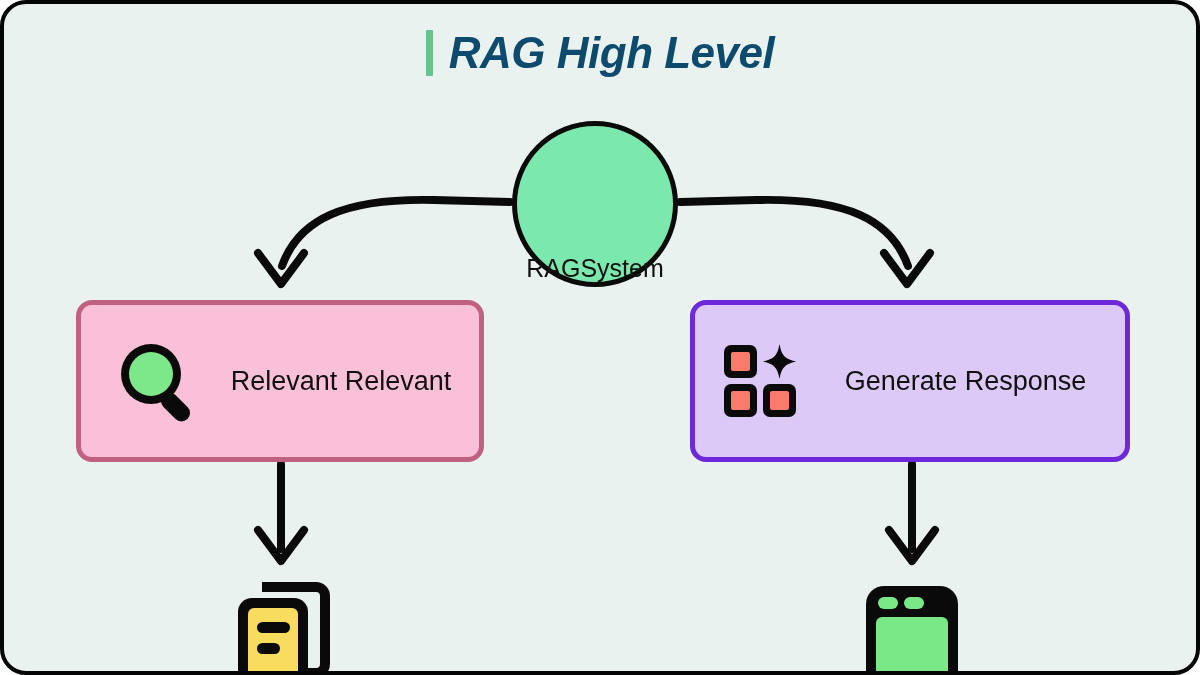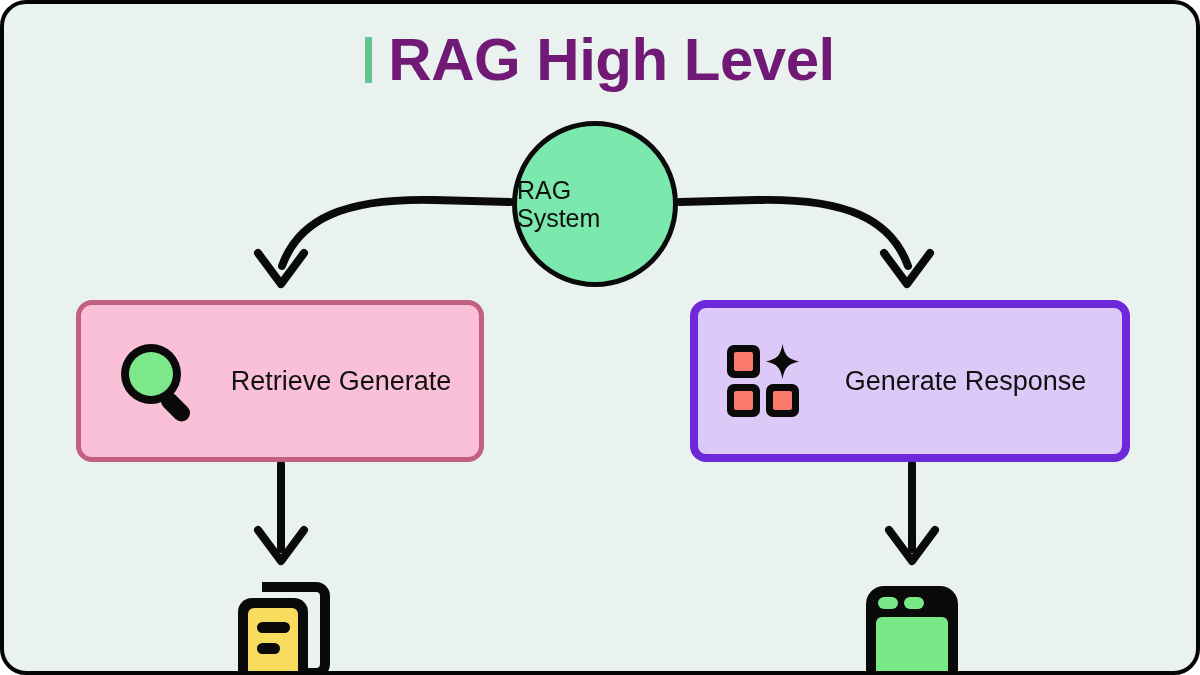--- a/index.html
+++ b/index.html
@@ -32,26 +32,27 @@
     justify-content: center;
     gap: 16px;
   }
   .title-accent {
     width: 7px;
     height: 46px;
     background: #63c58e;
     border-radius: 1px;
   }
   .title-text {
-    font-size: 60px;
+    font-size: 44px;
     font-weight: bold;
-    color: #701a75;
+    color: #0c4a6e;
     letter-spacing: -0.5px;
     line-height: 1;
     white-space: nowrap;
+    font-style: italic;
   }
 
   
   #arrows {
     position: absolute;
     left: 0;
     top: 0;
     width: 1200px;
     height: 675px;
     pointer-events: none;
@@ -62,22 +63,22 @@
     position: absolute;
     left: 508px;
     top: 117px;
     width: 166px;
     height: 166px;
     border-radius: 50%;
     background: #7be8ad;
     border: 5px solid #0a0a0a;
     box-sizing: border-box;
     display: flex;
-    flex-direction: column;
-    align-items: flex-start;
+    flex-direction: row;
+    align-items: flex-end;
     justify-content: center;
     z-index: 3;
   }
   .rag-circle span {
     font-size: 25px;
     color: #111111;
     line-height: 1.12;
     text-align: center;
   }
 
@@ -99,21 +100,21 @@
     border-radius: 16px;
     padding-left: 34px;
     gap: 16px;
   }
   #box-generate {
     left: 686px;
     top: 296px;
     width: 440px;
     height: 162px;
     background: #ddc9f8;
-    border: 8px solid #6d28d9;
+    border: 5px solid #6d28d9;
     border-radius: 16px;
     padding-left: 27px;
     gap: 18px;
   }
   .box-label {
     font-size: 27px;
     color: #111111;
     line-height: 1.22;
     text-align: center;
     flex: 1;
@@ -178,21 +179,21 @@
     <span>System</span>
   </div>
 
   <div class="proc-box" id="box-retrieve">
     <svg class="icon-magnifier" viewBox="0 0 86 86">
       <rect x="52" y="52" width="17" height="34" rx="8.5" fill="#0a0a0a" transform="rotate(-45 60.5 69)"></rect>
       <circle cx="36" cy="36" r="30" fill="#0a0a0a"></circle>
       <circle cx="36" cy="36" r="22" fill="#7de88a"></circle>
     </svg>
     <div class="box-label">
-      <div>Retrieve Generate</div>
+      <div>Relevant Relevant</div>
     </div>
   </div>
 
   <div class="proc-box" id="box-generate">
     <svg class="icon-sparkle" viewBox="0 0 80 76">
 
       <rect x="2" y="2" width="33" height="33" rx="7" fill="#0a0a0a"></rect>
       <rect x="9" y="9" width="19" height="19" rx="2" fill="#fa7a6b"></rect>
 
       <rect x="2" y="41" width="33" height="33" rx="7" fill="#0a0a0a"></rect>

